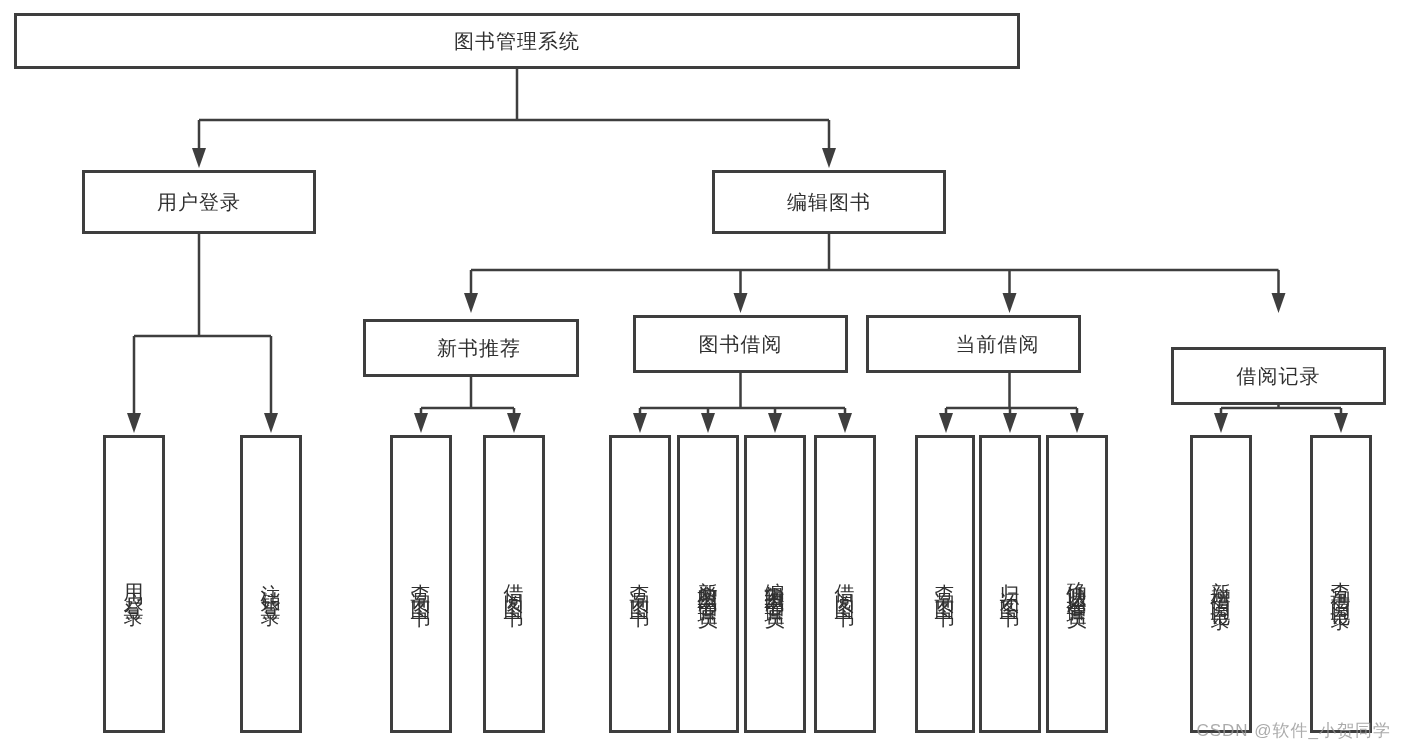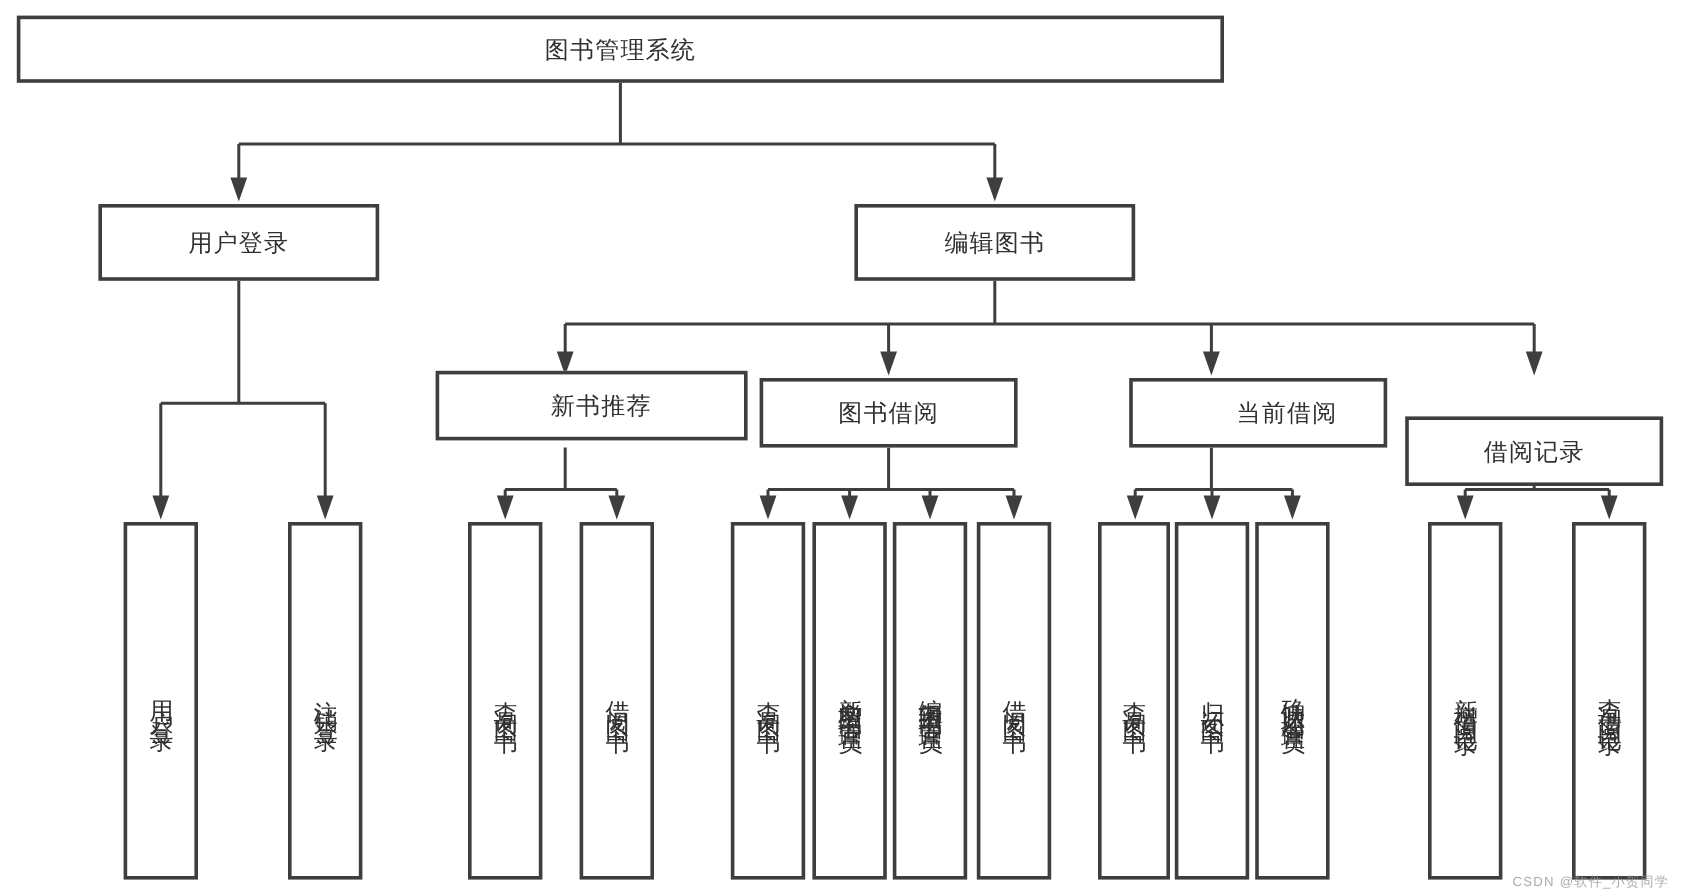--- a/index.html
+++ b/index.html
@@ -29,21 +29,21 @@
     text-orientation:mixed;
     letter-spacing:8px;
     line-height:1.1;
     color:#303030;
     font-size:20px;
   }
   #watermark {
     position:absolute;
     right:14px;
     bottom:5px;
-    font-size:11px;
+    font-size:17px;
     color:rgba(150,150,150,0.8);
     letter-spacing:1px;
     z-index:5;
     white-space:nowrap;
   }
 </style>
 </head>
 <body>
 
 <div id="canvas">
@@ -92,27 +92,27 @@
     <span>图书管理系统</span>
   </div>
 
   <div class="box" style="left:82px; top:170px; width:234px; height:64px;">
     <span>用户登录</span>
   </div>
   <div class="box" style="left:712px; top:170px; width:234px; height:64px;">
     <span>编辑图书</span>
   </div>
 
-  <div class="box" style="left:363px; top:309px; width:260px; height:58px;padding-left:16px;">
+  <div class="box" style="left:363px; top:319px; width:216px; height:58px;padding-left:16px;">
     <span>新书推荐</span>
   </div>
   <div class="box" style="left:633px; top:315px; width:215px; height:58px;">
     <span>图书借阅</span>
   </div>
-  <div class="box" style="left:941px; top:315px; width:215px; height:58px;padding-left:48px;">
+  <div class="box" style="left:866px; top:315px; width:215px; height:58px;padding-left:48px;">
     <span>当前借阅</span>
   </div>
   <div class="box" style="left:1171px; top:315px; width:215px; height:58px;margin-top:32px;">
     <span>借阅记录</span>
   </div>
 
   <div class="box vbox" style="left:103px; top:435px; width:62px; height:298px;">
     <span class="vtext">用户登录</span>
   </div>
   <div class="box vbox" style="left:240px; top:435px; width:62px; height:298px;">

